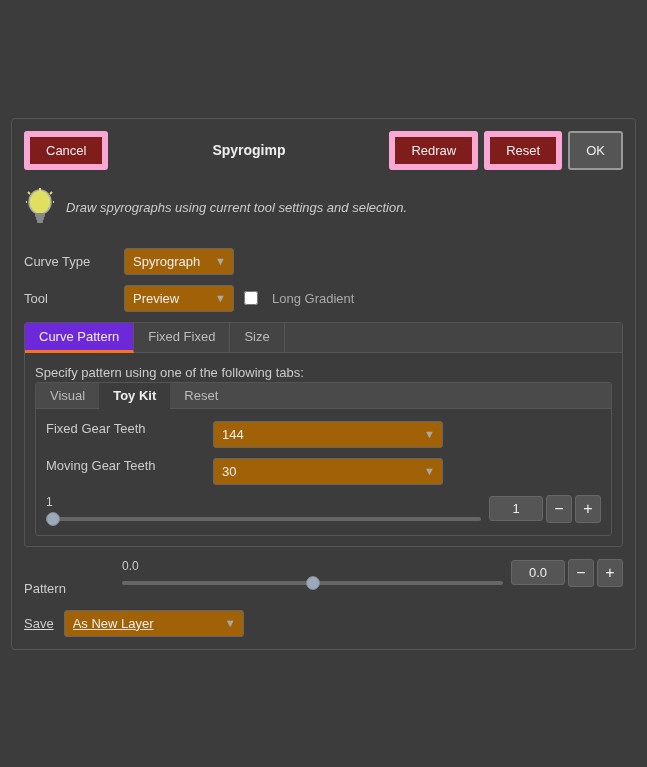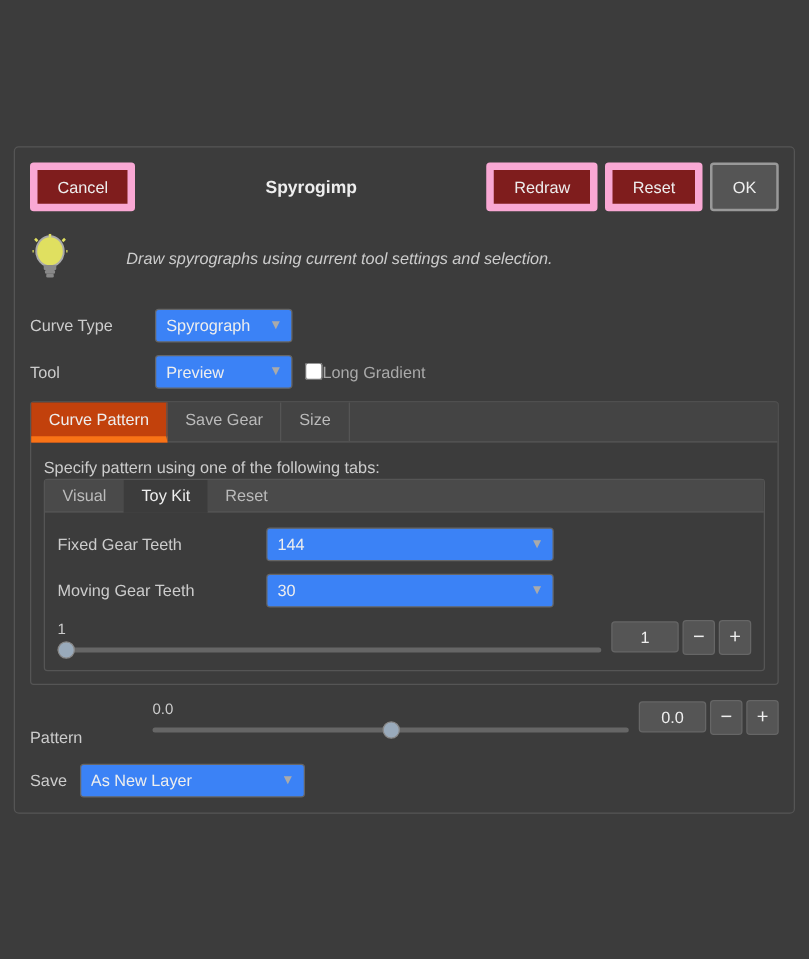--- a/index.html
+++ b/index.html
@@ -64,36 +64,35 @@
       display: flex;
       flex-direction: column;
       align-items: center;
       justify-content: center;
       flex-shrink: 0;
     }
     .desc-text {
       font-style: italic;
       color: #ccc;
       font-size: 13px;
-      margin-left: 35px;
     }
     
     .form-row {
       display: flex;
       align-items: center;
       margin-bottom: 10px;
       gap: 10px;
     }
     .form-label {
       width: 90px;
       color: #ccc;
       flex-shrink: 0;
     }
     select, .dropdown {
-      background: #3b82f6;
+      background: #a16207;
       color: #eee;
       border: 1px solid #666;
       border-radius: 3px;
       padding: 5px 8px;
       font-size: 13px;
       cursor: pointer;
       appearance: none;
       -webkit-appearance: none;
     }
     .dropdown-wrap {
@@ -108,21 +107,21 @@
     .dropdown-wrap .arrow {
       position: absolute;
       right: 8px;
       pointer-events: none;
       color: #aaa;
       font-size: 11px;
     }
     .checkbox-wrap {
       display: flex;
       align-items: center;
-      gap: 0;
+      gap: 14px;
       color: #aaa;
     }
     input[type="checkbox"] {
       accent-color: #888;
       width: 14px;
       height: 14px;
     }
     
     .outer-tabs {
       border: 1px solid #555;
@@ -135,23 +134,23 @@
       border-bottom: 1px solid #555;
     }
     .outer-tab {
       padding: 6px 14px;
       cursor: pointer;
       color: #bbb;
       font-size: 13px;
       border-right: 1px solid #555;
     }
     .outer-tab.active {
-      background: #c2410c;
-      color: #eee;
-      border-bottom: 5px solid #f97316;
+      background: #6d28d9;
+      color: #eee;
+      border-bottom: 3px solid #f97316;
       margin-bottom: -1px;
     }
     .outer-tab-content {
       padding: 12px 10px 10px 10px;
     }
     .specify-text {
       color: #ccc;
       margin-bottom: 2px;
       font-size: 13px;
     }
@@ -169,28 +168,28 @@
       padding: 5px 14px;
       cursor: pointer;
       color: #bbb;
       font-size: 13px;
     }
     .inner-tab.active {
       background: #3c3c3c;
       color: #eee;
       border-bottom: 1px solid #3c3c3c;
       margin-bottom: -1px;
+      font-weight: bold;
     }
     .inner-tab-content {
       padding: 12px 10px;
     }
     
     .gear-row {
       display: flex;
-      align-items: center;
       margin-bottom: 10px;
       gap: 8px;
     }
     .gear-label {
       width: 130px;
       color: #ccc;
       flex-shrink: 0;
     }
     .gear-select-wrap {
       position: relative;
@@ -295,20 +294,21 @@
       display: flex;
       align-items: center;
       gap: 3px;
     }
     
     .save-row {
       display: flex;
       align-items: center;
       gap: 10px;
       margin-top: 10px;
+      text-decoration: underline;
     }
     .save-label {
       color: #ccc;
     }
     .save-select-wrap {
       position: relative;
       display: inline-flex;
       align-items: center;
     }
     .save-select-wrap select {
@@ -402,21 +402,21 @@
     </div>
     <div class="checkbox-wrap">
       <input type="checkbox" style="">
       <span>Long Gradient</span>
     </div>
   </div>
 
   <div class="outer-tabs">
     <div class="outer-tab-bar">
       <div class="outer-tab active">Curve Pattern</div>
-      <div class="outer-tab">Save Gear</div>
+      <div class="outer-tab">Fixed Fixed</div>
       <div class="outer-tab">Size</div>
     </div>
     <div class="outer-tab-content">
       <div class="specify-text">Specify pattern using one of the following tabs:</div>
 
       <div class="inner-tabs">
         <div class="inner-tab-bar">
           <div class="inner-tab">Visual</div>
           <div class="inner-tab active">Toy Kit</div>
           <div class="inner-tab">Reset</div>

